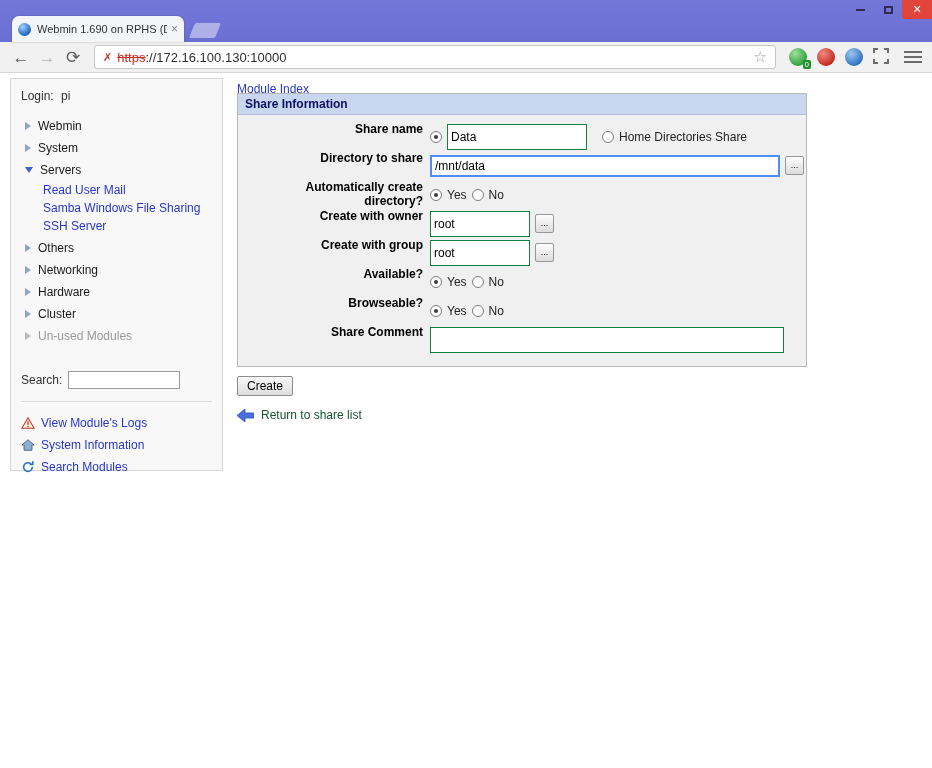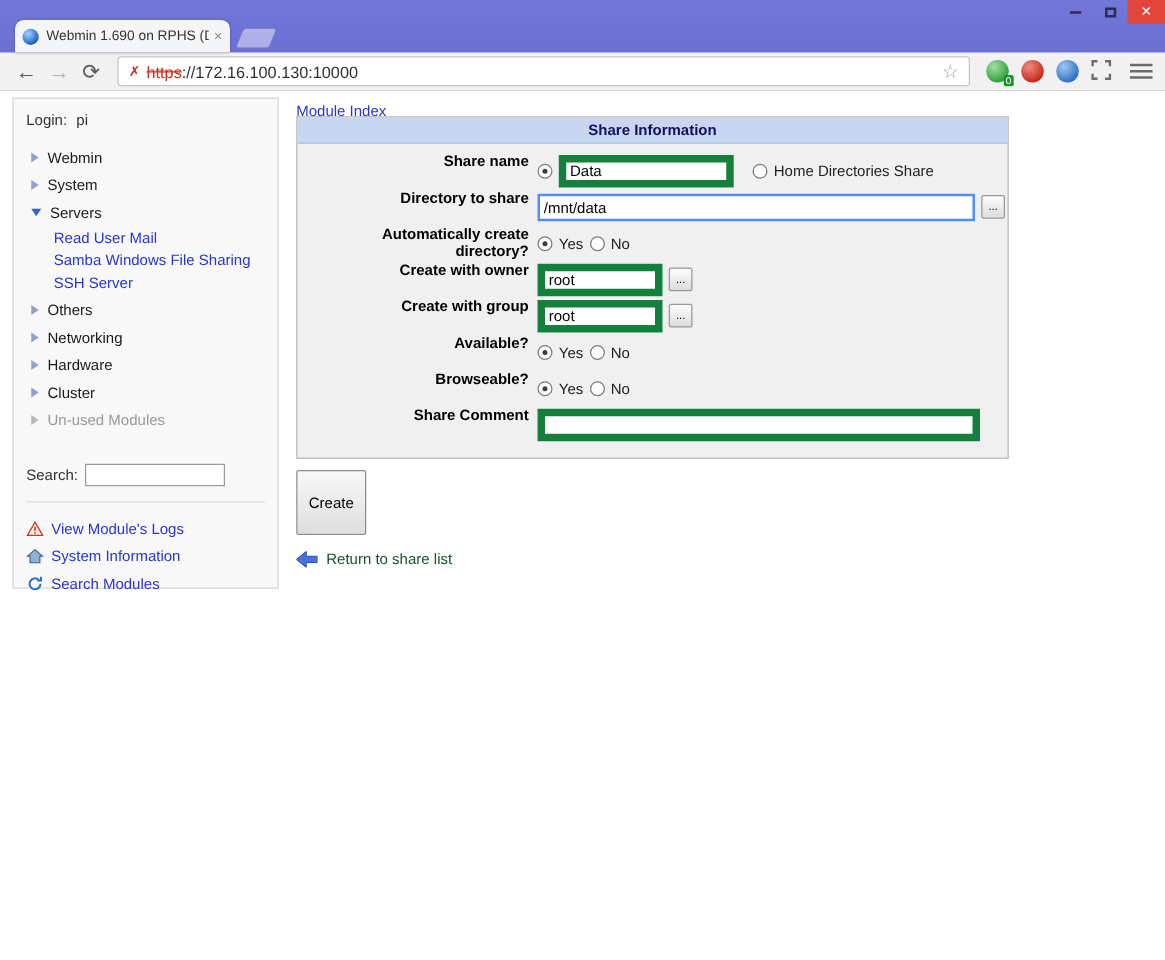--- a/index.html
+++ b/index.html
@@ -59,37 +59,37 @@
   .side-hr { border:0; border-top:1px solid #dcdcdc; margin:12px 0 10px; }
   .side-link { display:flex; align-items:center; height:22px; color:#2836cb; text-decoration:none; cursor:pointer; }
   .side-link svg { margin-right:6px; flex:0 0 14px; }
 
   
   .main { position:absolute; left:237px; top:5px; width:686px; }
   .module-index { position:absolute; left:0; top:4px; font-size:12px; color:#2836cb; text-decoration:none; cursor:pointer; }
   h1.page-title { text-align:center; font-size:22px; font-weight:400; color:#222; margin-top:2px; }
 
   .formbox { margin-top:15px; width:570px; border:1px solid #b9b9b9; background:#f0f0f0; }
-  .formbox-header { background:#c8d6f0; border-bottom:1px solid #aebfe0; padding:3px 7px; font-size:12px; font-weight:bold; color:#101060;text-align:center; }
+  .formbox-header { background:#c8d6f0; border-bottom:1px solid #aebfe0; padding:3px 7px; font-size:12px; font-weight:bold; color:#101060; }
   .formbody { padding:7px 6px 12px; }
   .frow { display:flex; min-height:29px; }
   .flabel { width:186px; text-align:right; font-weight:bold; font-size:12px; color:#000; padding-right:7px; flex:0 0 186px; }
   .fctrl { display:flex; align-items:center; gap:5px; font-size:12px; color:#222; }
-  .txt { height:26px; border:6px solid #15803d; background:#fff; font-size:12px; padding:0 3px; font-family:"Liberation Sans",sans-serif; }
+  .txt { height:26px; border:1px solid #15803d; background:#fff; font-size:12px; padding:0 3px; font-family:"Liberation Sans",sans-serif; }
   .txt.w-name { width:140px; }
   .txt.w-dir { width:350px; height:22px; border:2px solid #4f8ef7; }
   .txt.w-user { width:100px; }
   .txt.w-perm { width:57px; }
   .txt.w-comment { width:354px; }
   .radio { width:12px; height:12px; border-radius:50%; border:1px solid #7c7c7c; background:#fdfdfd; display:inline-block; position:relative; flex:0 0 12px; }
   .radio.on::after { content:''; position:absolute; left:3px; top:3px; width:4px; height:4px; background:#3c3c3c; border-radius:50%; }
   .opt-gap { margin-left:10px; }
   .browse { width:19px; height:19px; border:1px solid #979797; border-radius:2px; background:linear-gradient(#fdfdfd,#dcdcdc); font-size:9px; line-height:1; cursor:pointer; }
 
-  .create-btn { margin-top:9px; padding:18px 9px; font-size:12px; border:1px solid #8b8b8b; border-radius:2px; background:linear-gradient(#f8f8f8,#dedede); cursor:pointer; font-family:"Liberation Sans",sans-serif; }
+  .create-btn { margin-top:9px; padding:2px 9px; font-size:12px; border:1px solid #8b8b8b; border-radius:2px; background:linear-gradient(#f8f8f8,#dedede); cursor:pointer; font-family:"Liberation Sans",sans-serif; }
   .return-row { margin-top:12px; display:flex; align-items:center; gap:7px; }
   .return-row a { font-size:12px; color:#14532d; text-decoration:none; cursor:pointer; }
 </style>
 </head>
 <body>
 
 <div class="window">
 
   <div class="titlebar">
     <div class="tab">

